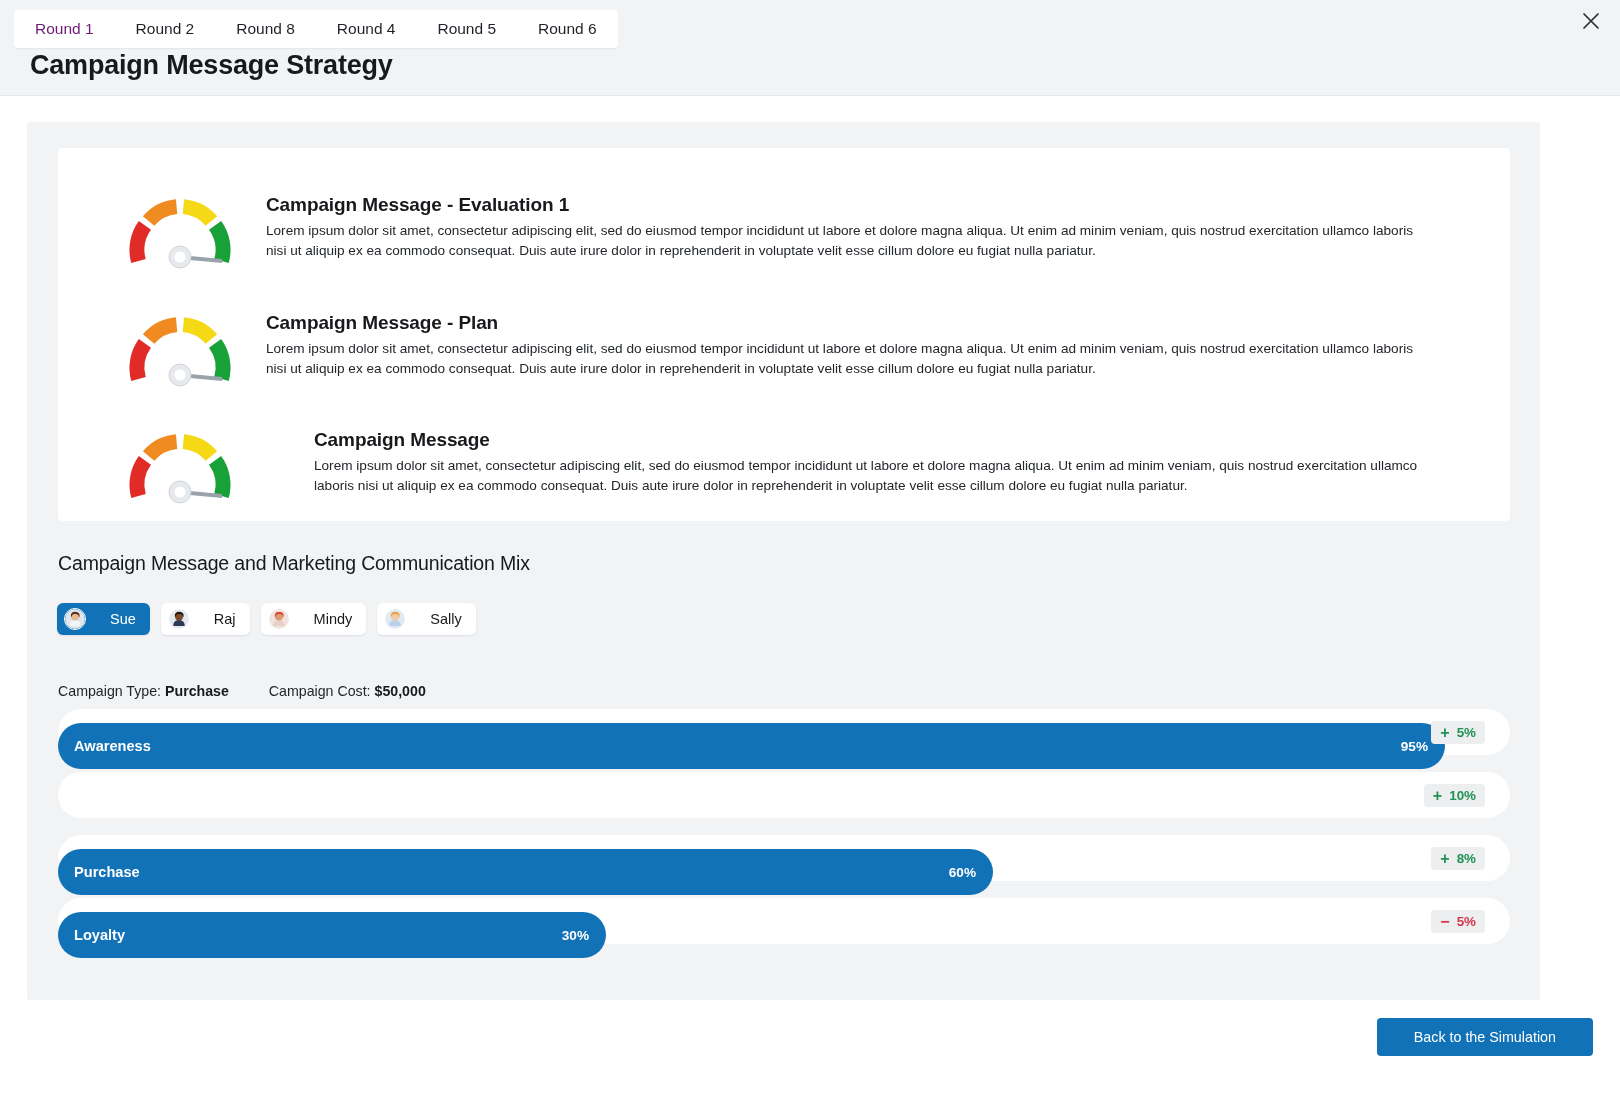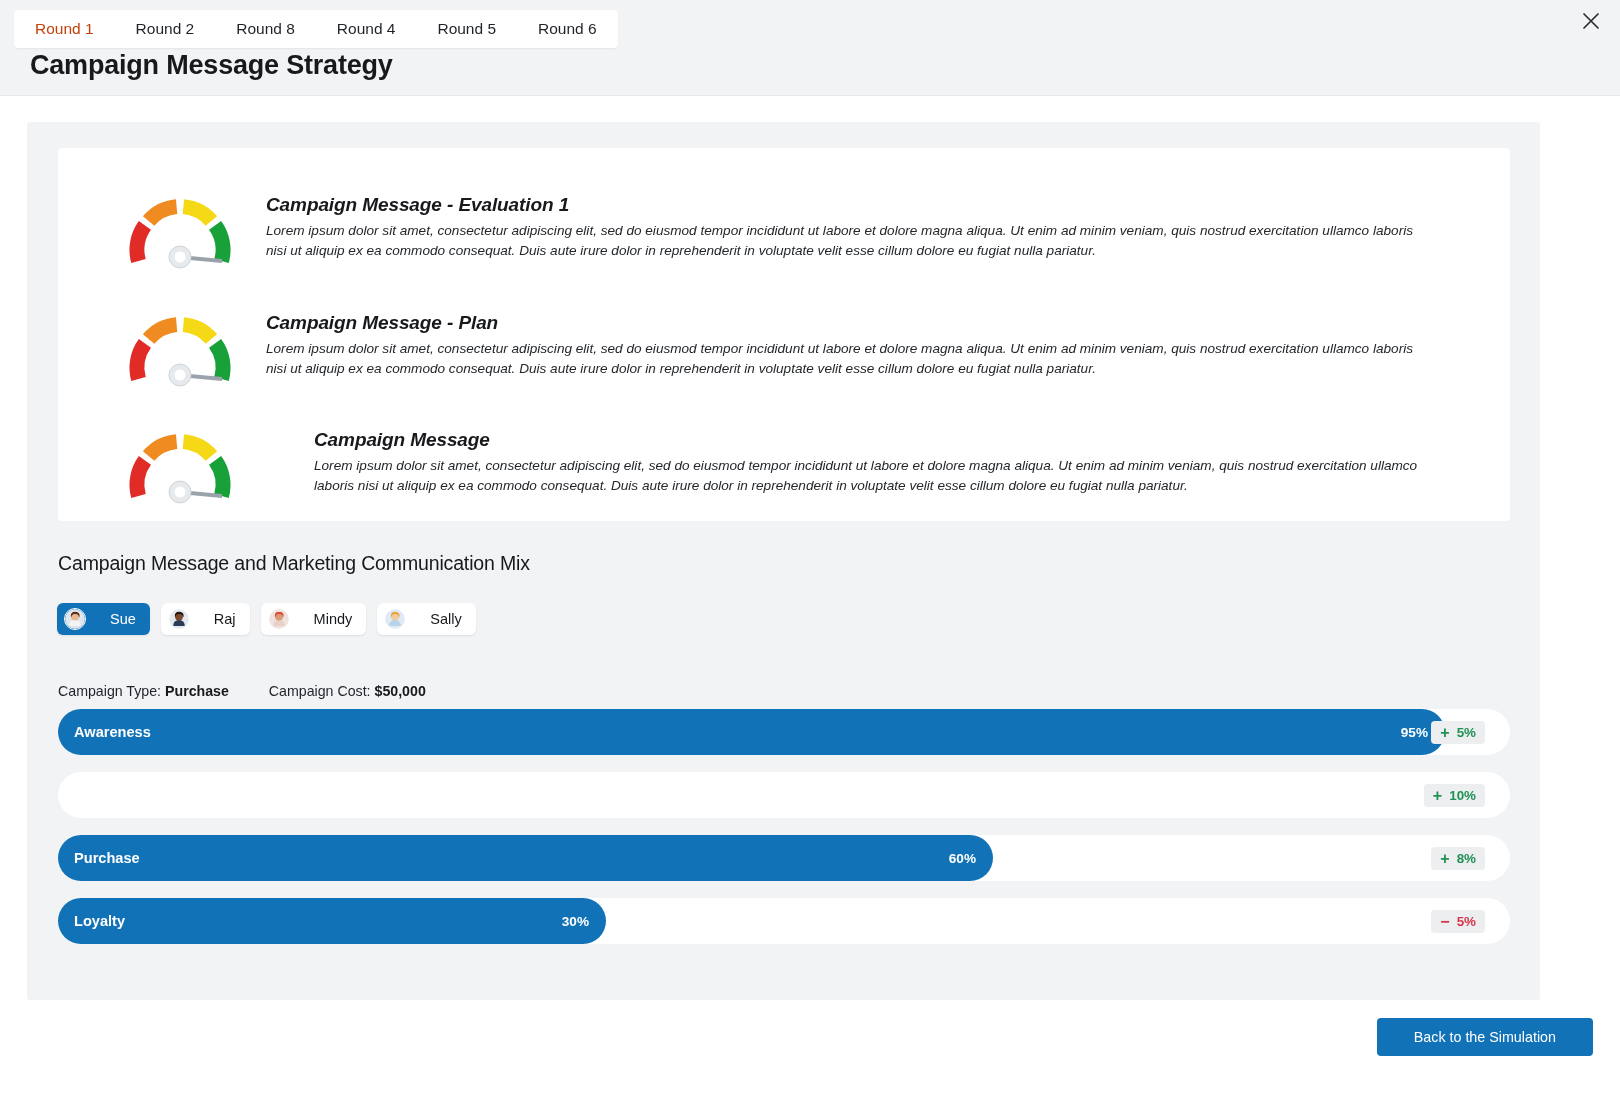--- a/index.html
+++ b/index.html
@@ -38,21 +38,21 @@
     overflow: hidden;
   }
   .tab {
     padding: 9px 21px 10px 21px;
     font-size: 15.5px;
     color: #1f2328;
     cursor: pointer;
     white-space: nowrap;
     line-height: 19px;
   }
-  .tab.active { color: #c2410c; }
+  .tab.active { color: #701a75; }
 
   .page-title {
     position: absolute;
     left: 30px;
     top: 50px;
     font-size: 27px;
     font-weight: bold;
     color: #17191c;
     letter-spacing: -0.2px;
   }
@@ -89,21 +89,20 @@
     background: #ffffff;
     border-radius: 4px;
   }
   .eval-row {
     position: absolute;
     left: 0;
     width: 100%;
     height: 95px;
     display: flex;
     align-items: flex-start;
-    font-style: italic;
   }
   .eval-row.r0 { top: 46px; }
   .eval-row.r1 { top: 164px; }
   .eval-row.r2 { top: 281px; gap: 48px; }
 
   .gauge {
     width: 106px;
     min-width: 106px;
     margin-left: 69px;
     margin-top: 3px;
@@ -195,21 +194,21 @@
     position: relative;
     height: 46px;
     margin-bottom: 17px;
     background: #ffffff;
     border-radius: 23px;
     display: flex;
     align-items: center;
   }
   .bar-fill {
     position: absolute;
-    left: 0; top: 0;
+    left: 0; top: 14px;
     height: 46px;
     background: #1172b8;
     border-radius: 23px;
     display: flex;
     align-items: center;
     justify-content: space-between;
     padding: 0 17px 0 16px;
     color: #ffffff;
   }
   .bar-label {

